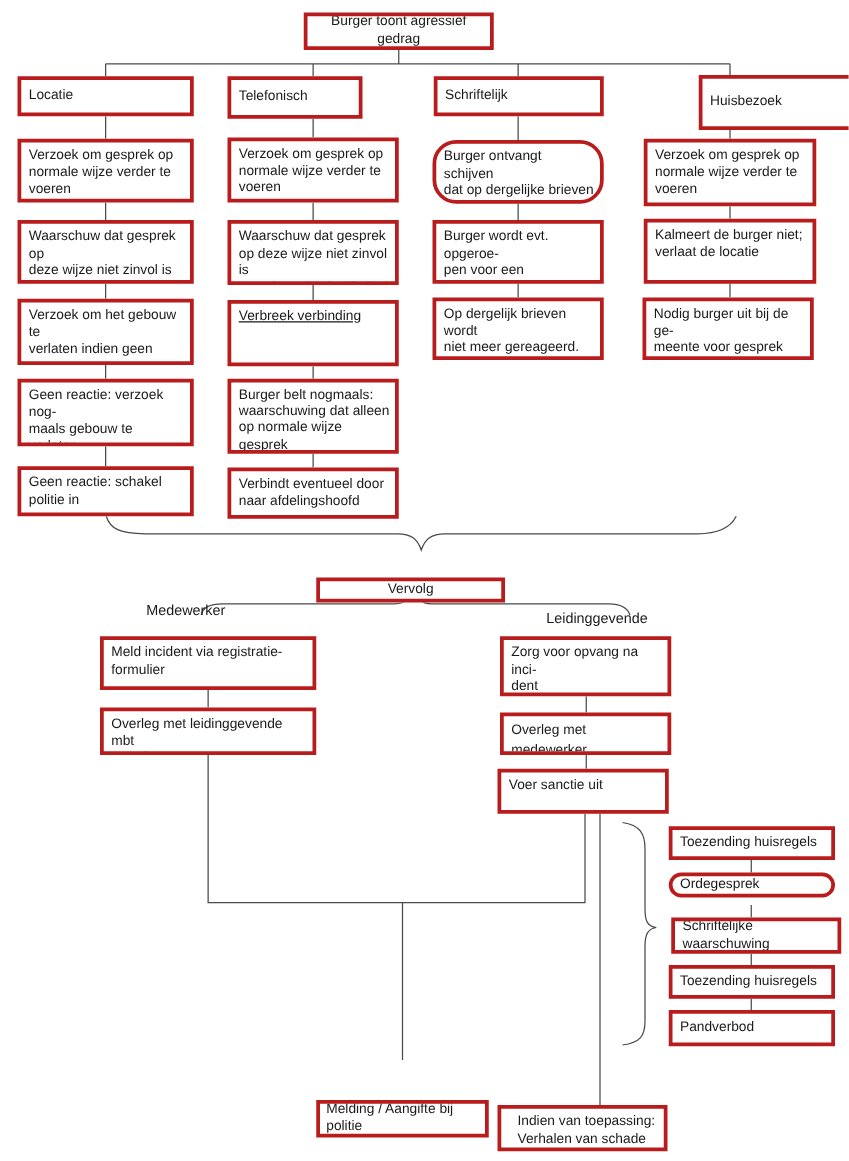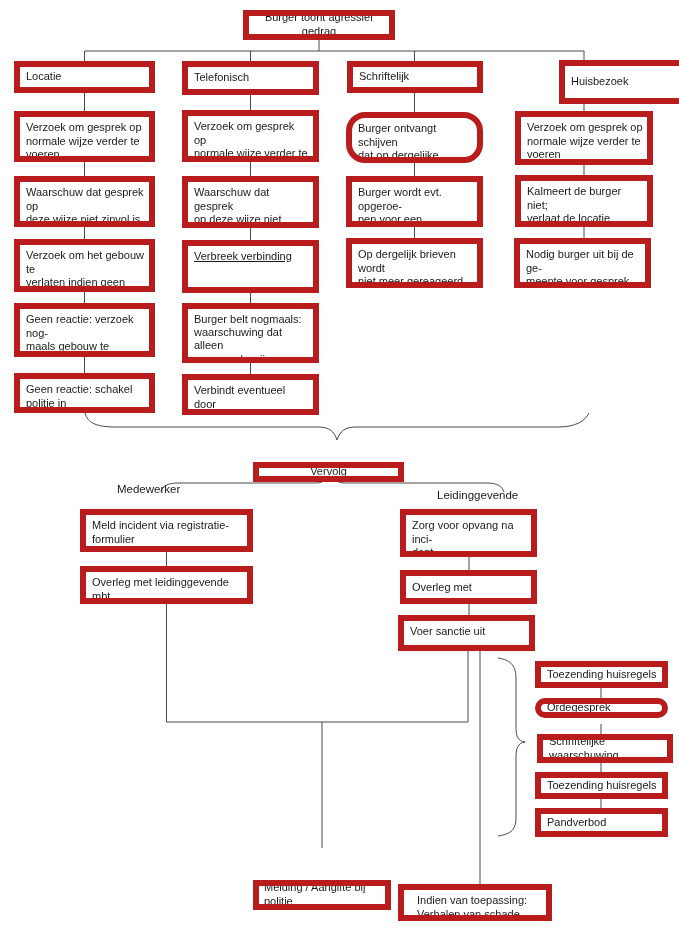--- a/index.html
+++ b/index.html
@@ -2,21 +2,21 @@
 <html><head>
 <meta charset="utf-8">
 <style>
   html,body{margin:0;padding:0;background:#ffffff;}
   #stage{
     position:relative;width:679px;height:929px;background:#ffffff;
     font-family:"Liberation Sans", sans-serif;color:#1a1a1a;overflow:hidden;
   }
   svg.lines{position:absolute;left:0;top:0;z-index:1;}
   .node{
-    position:absolute;z-index:2;background:#ffffff;border:6px solid #b91c1c;
+    position:absolute;z-index:2;background:#ffffff;border:3px solid #b91c1c;
     font-size:11px;line-height:1.24;white-space:pre-line;
     padding:4px 4px 2px 6px;box-sizing:border-box;overflow:hidden;
   }
   .node.center{display:flex;align-items:center;justify-content:center;text-align:center;padding:2px;}
   .node.vmid{display:flex;align-items:center;padding-top:0;padding-bottom:0;}
   .freelabel{
     position:absolute;z-index:2;font-size:11.5px;white-space:nowrap;color:#1a1a1a;
   }
 </style>
 </head>
@@ -45,21 +45,21 @@
     <path d="M469 557 V570 M469 604 V615 M480 651 V884"></path>
 
     <path d="M601 688 V698 M601 724 V734 M601 763 V772 M601 799 V808"></path>
 
     <path d="M498 658 C512 660 516 667 516 679 L516 727 C516 737 518 741 525 742 C518 743 516 748 516 757 L516 817 C516 829 512 834 498 836"></path>
   </svg>
 
   <div class="node center" style="left:243px;top:10px;width:152px;height:30px;">Burger toont agressief gedrag</div>
 
   <div class="node vmid" style="left:14px;top:61px;width:141px;height:32px;">Locatie</div>
-  <div class="node vmid" style="left:182px;top:61px;width:137px;height:34px;">Telefonisch</div>
+  <div class="node vmid" style="left:182px;top:61px;width:108px;height:34px;">Telefonisch</div>
   <div class="node vmid" style="left:347px;top:61px;width:136px;height:32px;">Schriftelijk</div>
   <div class="node vmid" style="left:515px;top:60px;width:138px;height:44px;margin-left:44px;">Huisbezoek</div>
 
   <div class="node" style="left:14px;top:111px;width:141px;height:51px;">Verzoek om gesprek op
 normale wijze verder te
 voeren</div>
   <div class="node" style="left:14px;top:176px;width:141px;height:51px;">Waarschuw dat gesprek op
 deze wijze niet zinvol is en
 zal worden beëindigd</div>
   <div class="node" style="left:14px;top:239px;width:141px;height:53px;">Verzoek om het gebouw te
@@ -116,16 +116,16 @@
 mbt sanctie</div>
   <div class="node" style="left:398px;top:615px;width:137px;height:36px;">Voer sanctie uit</div>
 
   <div class="node vmid" style="left:535px;top:661px;width:133px;height:27px;">Toezending huisregels</div>
   <div class="node vmid" style="left:535px;top:698px;width:133px;height:20px;border-radius:10px;">Ordegesprek</div>
   <div class="node vmid" style="left:537px;top:734px;width:136px;height:29px;">Schriftelijke waarschuwing</div>
   <div class="node vmid" style="left:535px;top:772px;width:133px;height:27px;">Toezending huisregels</div>
   <div class="node vmid" style="left:535px;top:808px;width:133px;height:29px;">Pandverbod</div>
 
   <div class="node vmid" style="left:253px;top:880px;width:138px;height:30px;padding-left:5px;">Melding / Aangifte bij politie</div>
-  <div class="node" style="left:398px;top:884px;width:154px;height:37px;padding-left:13px;">Indien van toepassing:
+  <div class="node" style="left:398px;top:884px;width:136px;height:37px;padding-left:13px;">Indien van toepassing:
 Verhalen van schade</div>
 
 </div>
 
 </body></html>

